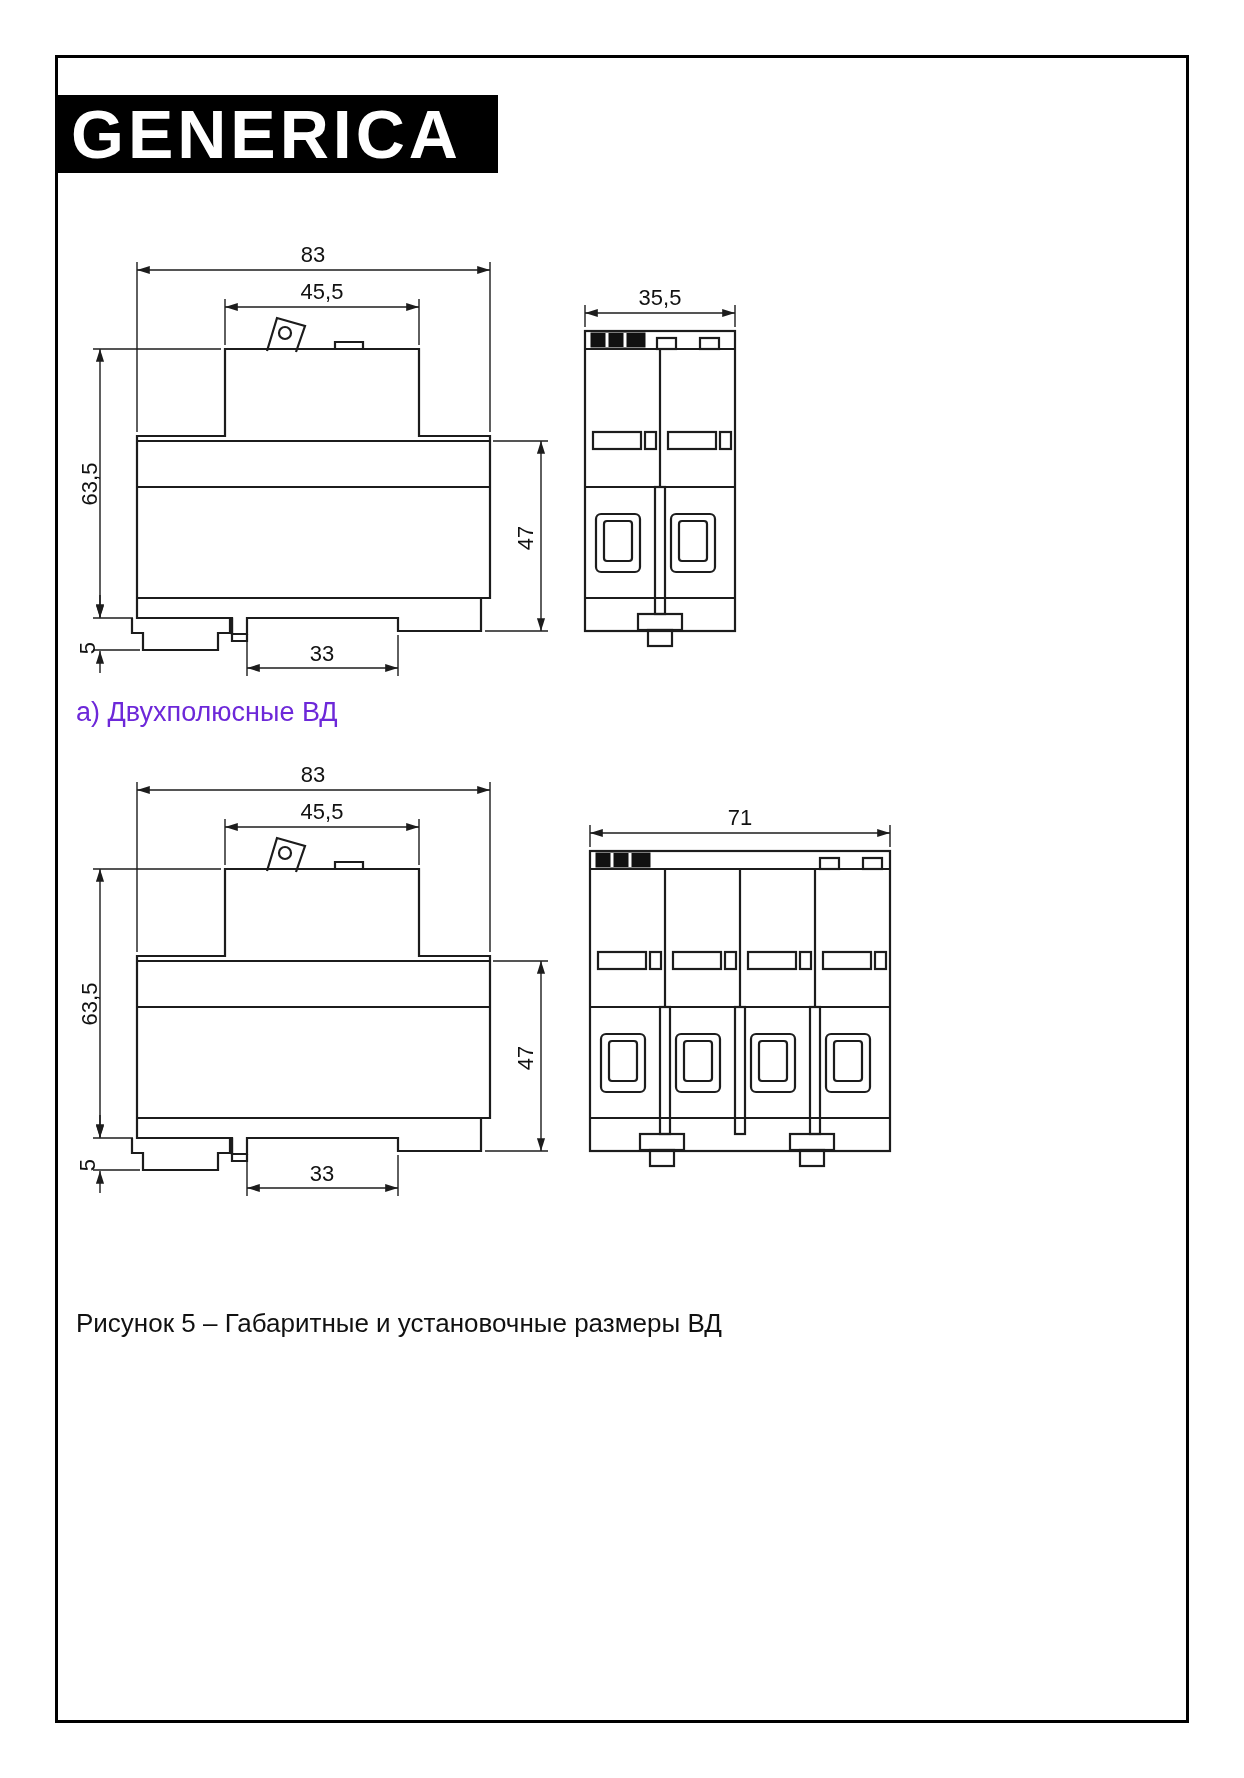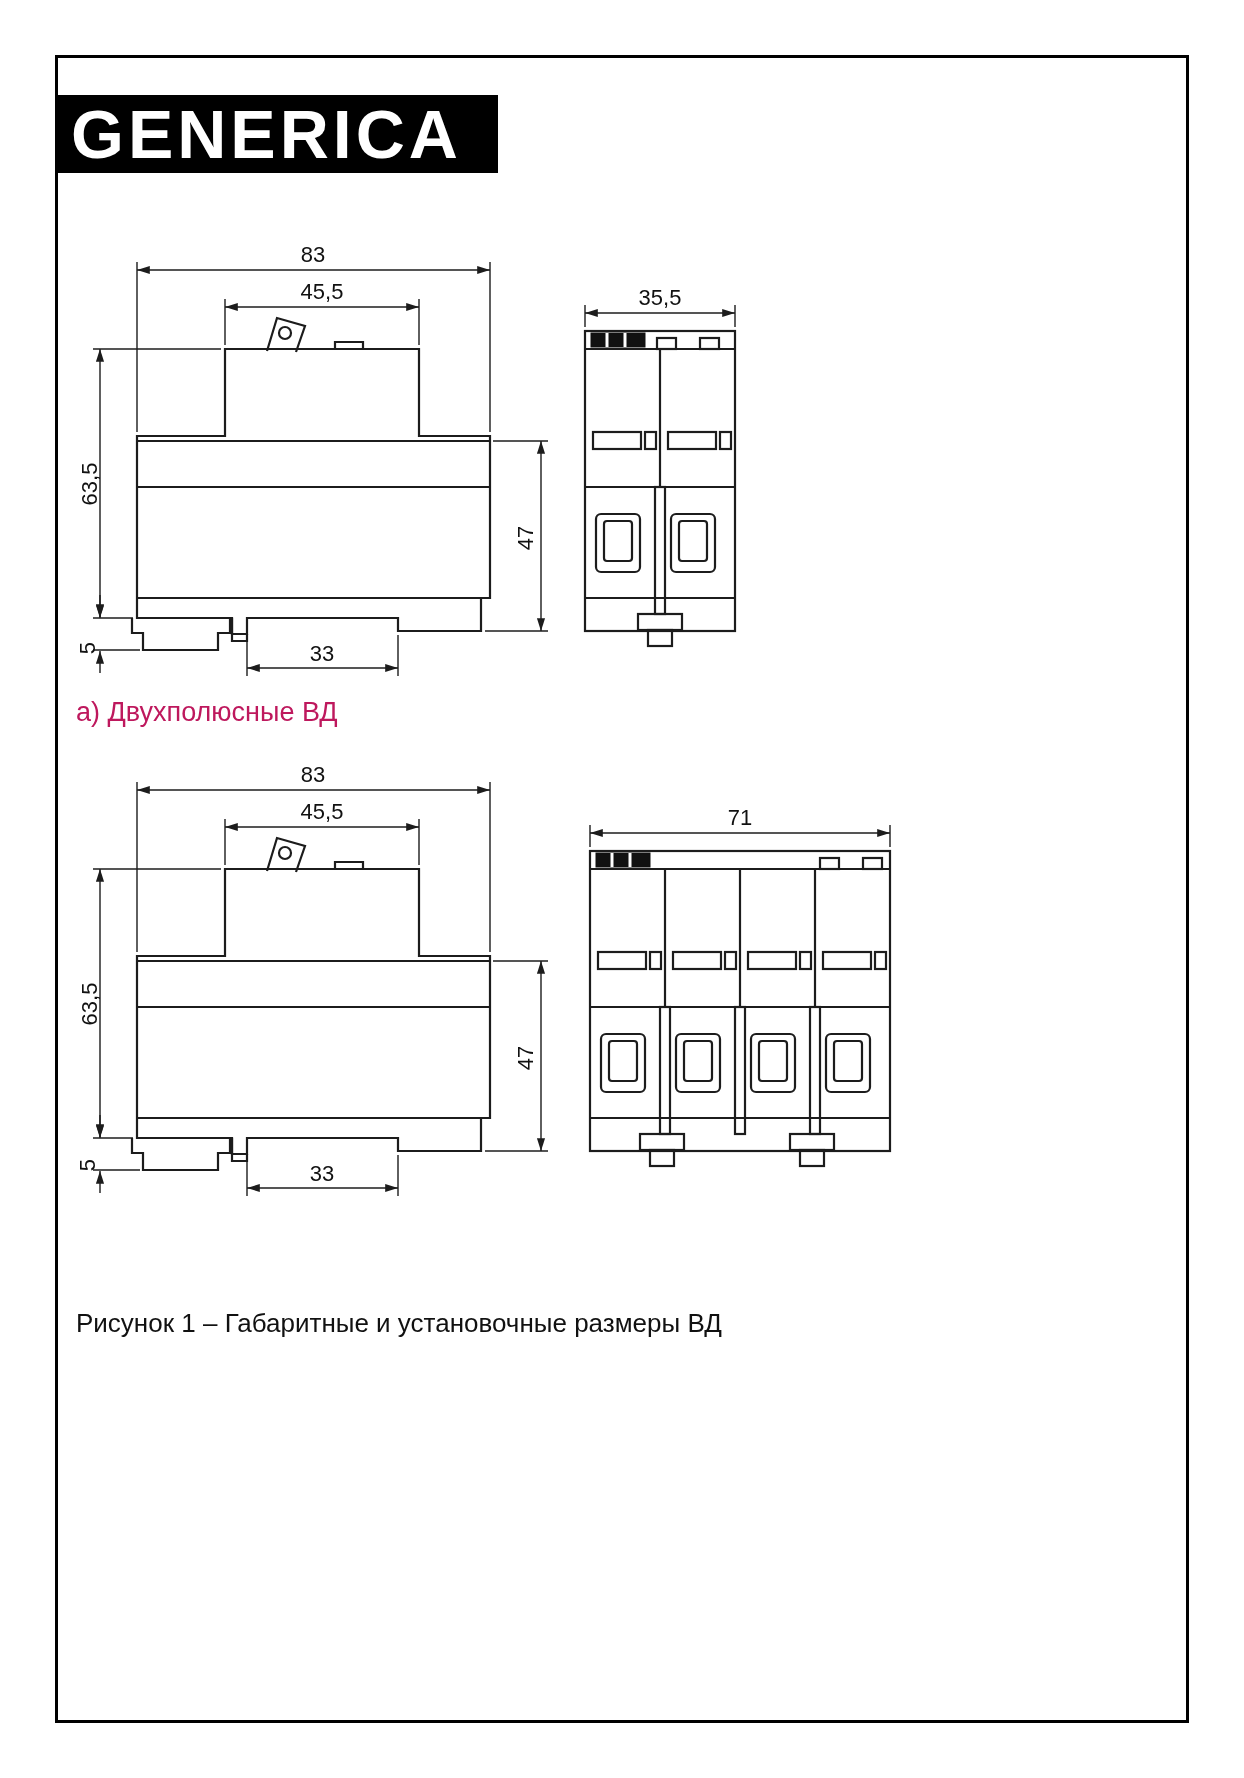--- a/index.html
+++ b/index.html
@@ -5,21 +5,21 @@
   html,body{margin:0;padding:0;background:#ffffff;}
   .page{position:relative;width:1244px;height:1778px;background:#fff;
         font-family:"Liberation Sans",sans-serif;overflow:hidden;}
   .frame{position:absolute;left:55px;top:55px;width:1134px;height:1668px;
          border:3px solid #000;box-sizing:border-box;}
   .logo{position:absolute;left:55px;top:55px;width:443px;height:78px;
         background:#000;display:flex;align-items:center;margin-top:40px;}
   .logo span{color:#fff;font-size:68px;font-weight:bold;letter-spacing:4px;
              padding-left:16px;line-height:1;}
   .drawings{position:absolute;left:0;top:0;}
-  .fig-label{position:absolute;left:76px;font-size:27px;color:#be185d;}
+  .fig-label{position:absolute;left:76px;font-size:27px;color:#6d28d9;}
   .caption{position:absolute;left:76px;font-size:26px;color:#111;}
   svg text{font-family:"Liberation Sans",sans-serif;font-size:22px;fill:#111;text-anchor:middle;}
   .outline{fill:none;stroke:#1c1c1c;stroke-width:2.2;stroke-linejoin:miter;}
   .thin{fill:none;stroke:#1c1c1c;stroke-width:1.4;}
   .blackfill{fill:#111;stroke:#111;}
 </style>
 </head>
 <body>
 
 <div class="page">
@@ -162,14 +162,14 @@
       <text x="322" y="819">45,5</text>
       <text x="97" y="1004" transform="rotate(-90 97 1004)">63,5</text>
       <text x="533" y="1058" transform="rotate(-90 533 1058)">47</text>
       <text x="322" y="1181">33</text>
       <text x="95" y="1165" transform="rotate(-90 95 1165)">5</text>
       <text x="740" y="825">71</text>
     </g>
   </svg>
 
   <div class="fig-label" style="top:697px">а) Двухполюсные ВД</div>
-  <div class="caption" style="top:1308px">Рисунок 1 – Габаритные и установочные размеры ВД</div>
+  <div class="caption" style="top:1308px">Рисунок 5 – Габаритные и установочные размеры ВД</div>
 </div>
 
 </body></html>

